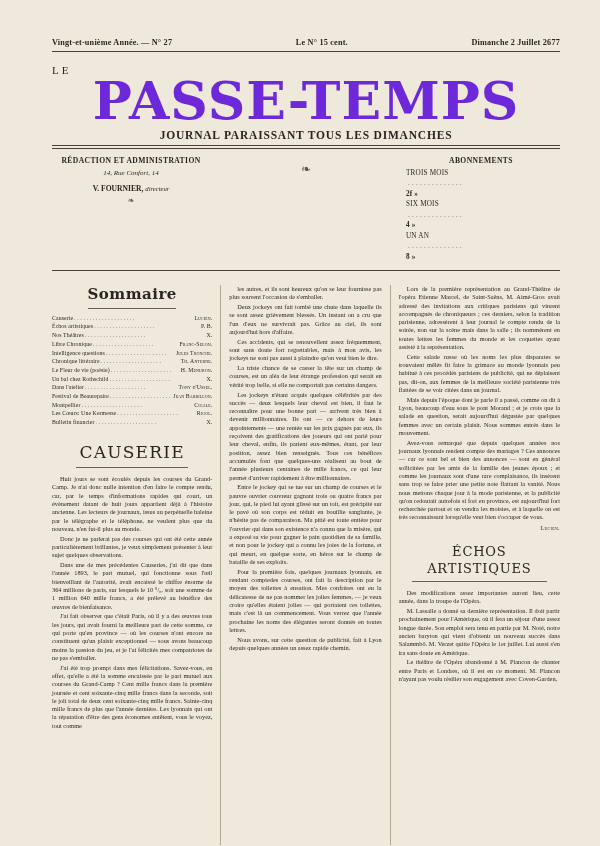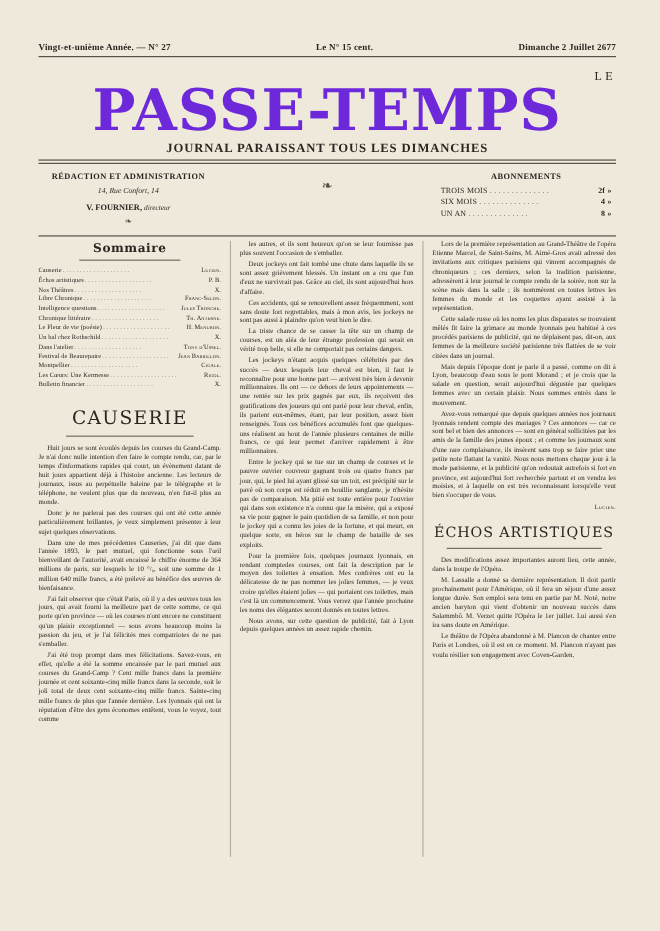--- a/index.html
+++ b/index.html
@@ -13,39 +13,39 @@
     font-family: "Liberation Serif", serif;
     color: #2b2520;
     overflow: hidden;
   }
   .page {
     position: relative;
     width: 600px;
     height: 846px;
     background: #efe9dc;
     box-sizing: border-box;
-    padding: 38px 40px 10px 35px;
+    padding: 38px 40px 10px 52px;
   }
   
   .top-line {
     display: flex;
     justify-content: space-between;
     align-items: baseline;
     font-size: 8.2px;
     letter-spacing: .2px;
     border-bottom: 1px solid #4a423a;
     padding-bottom: 4px;
     margin-bottom: 12px;
   }
   .top-line .issue { font-weight: bold; }
   .top-line .price { font-weight: bold; }
   .top-line .date  { font-weight: bold; }
 
   .le {
-    text-align: right;
+    text-align: left;
     font-size: 11px;
     letter-spacing: 3px;
     margin-bottom: -2px;
   }
   .title {
     text-align: center;
     font-family: "DejaVu Serif", serif;
     font-weight: bold;
     font-size: 52px;
     letter-spacing: 1px;
@@ -72,21 +72,21 @@
     height: 2px;
     margin: 4px 0 6px 0;
   }
   
   .banner {
     display: flex;
     font-size: 7.5px;
     line-height: 1.45;
     border-bottom: 1px solid #4a423a;
     padding-bottom: 8px;
-    margin-bottom: 4px;
+    margin-bottom: 14px;
   }
   .banner-col { padding: 0 4px; }
   .banner-left  { width: 31%; text-align: center; }
   .banner-mid   { width: 38%; text-align: center; padding-top: 2px;}
   .banner-right { width: 31%; }
   .banner-left .head, .banner-right .head {
     font-weight: bold;
     letter-spacing: .4px;
     font-size: 7.6px;
   }
@@ -106,20 +106,21 @@
     line-height: 1;
     margin-top: 6px;
   }
   .ornament.small { font-size: 8px; margin-top: 3px;}
   .sub-rows { margin-top: 2px; }
   .sub-row {
     display: flex;
     justify-content: center;
     font-size: 7.2px;
     letter-spacing: .2px;
+    flex-direction: column;
   }
   .sub-row .lbl { }
   .sub-row .dots { flex: 1; overflow: hidden; white-space: nowrap; padding: 0 2px; color:#6b6055;}
   .sub-row .val { font-weight: bold; }
   
   .columns {
     display: flex;
     height: 560px;
   }
   .col {
@@ -129,21 +130,21 @@
     line-height: 1.32;
     text-align: justify;
   }
   .col1 { padding-right: 8px; border-right: 1px solid #b2a896; }
   .col2 { padding: 0 8px; border-right: 1px solid #b2a896; }
   .col3 { padding-left: 8px; }
 
   .sommaire-title {
     text-align: center;
     font-weight: bold;
-    font-size: 11px;
+    font-size: 15px;
     letter-spacing: .5px;
     margin-bottom: 3px;
     font-family: "DejaVu Serif", serif;
   }
   .sommaire-rule {
     width: 55%;
     margin: 0 auto 5px auto;
     border-bottom: 1px solid #6b6055;
   }
   .som-row {

